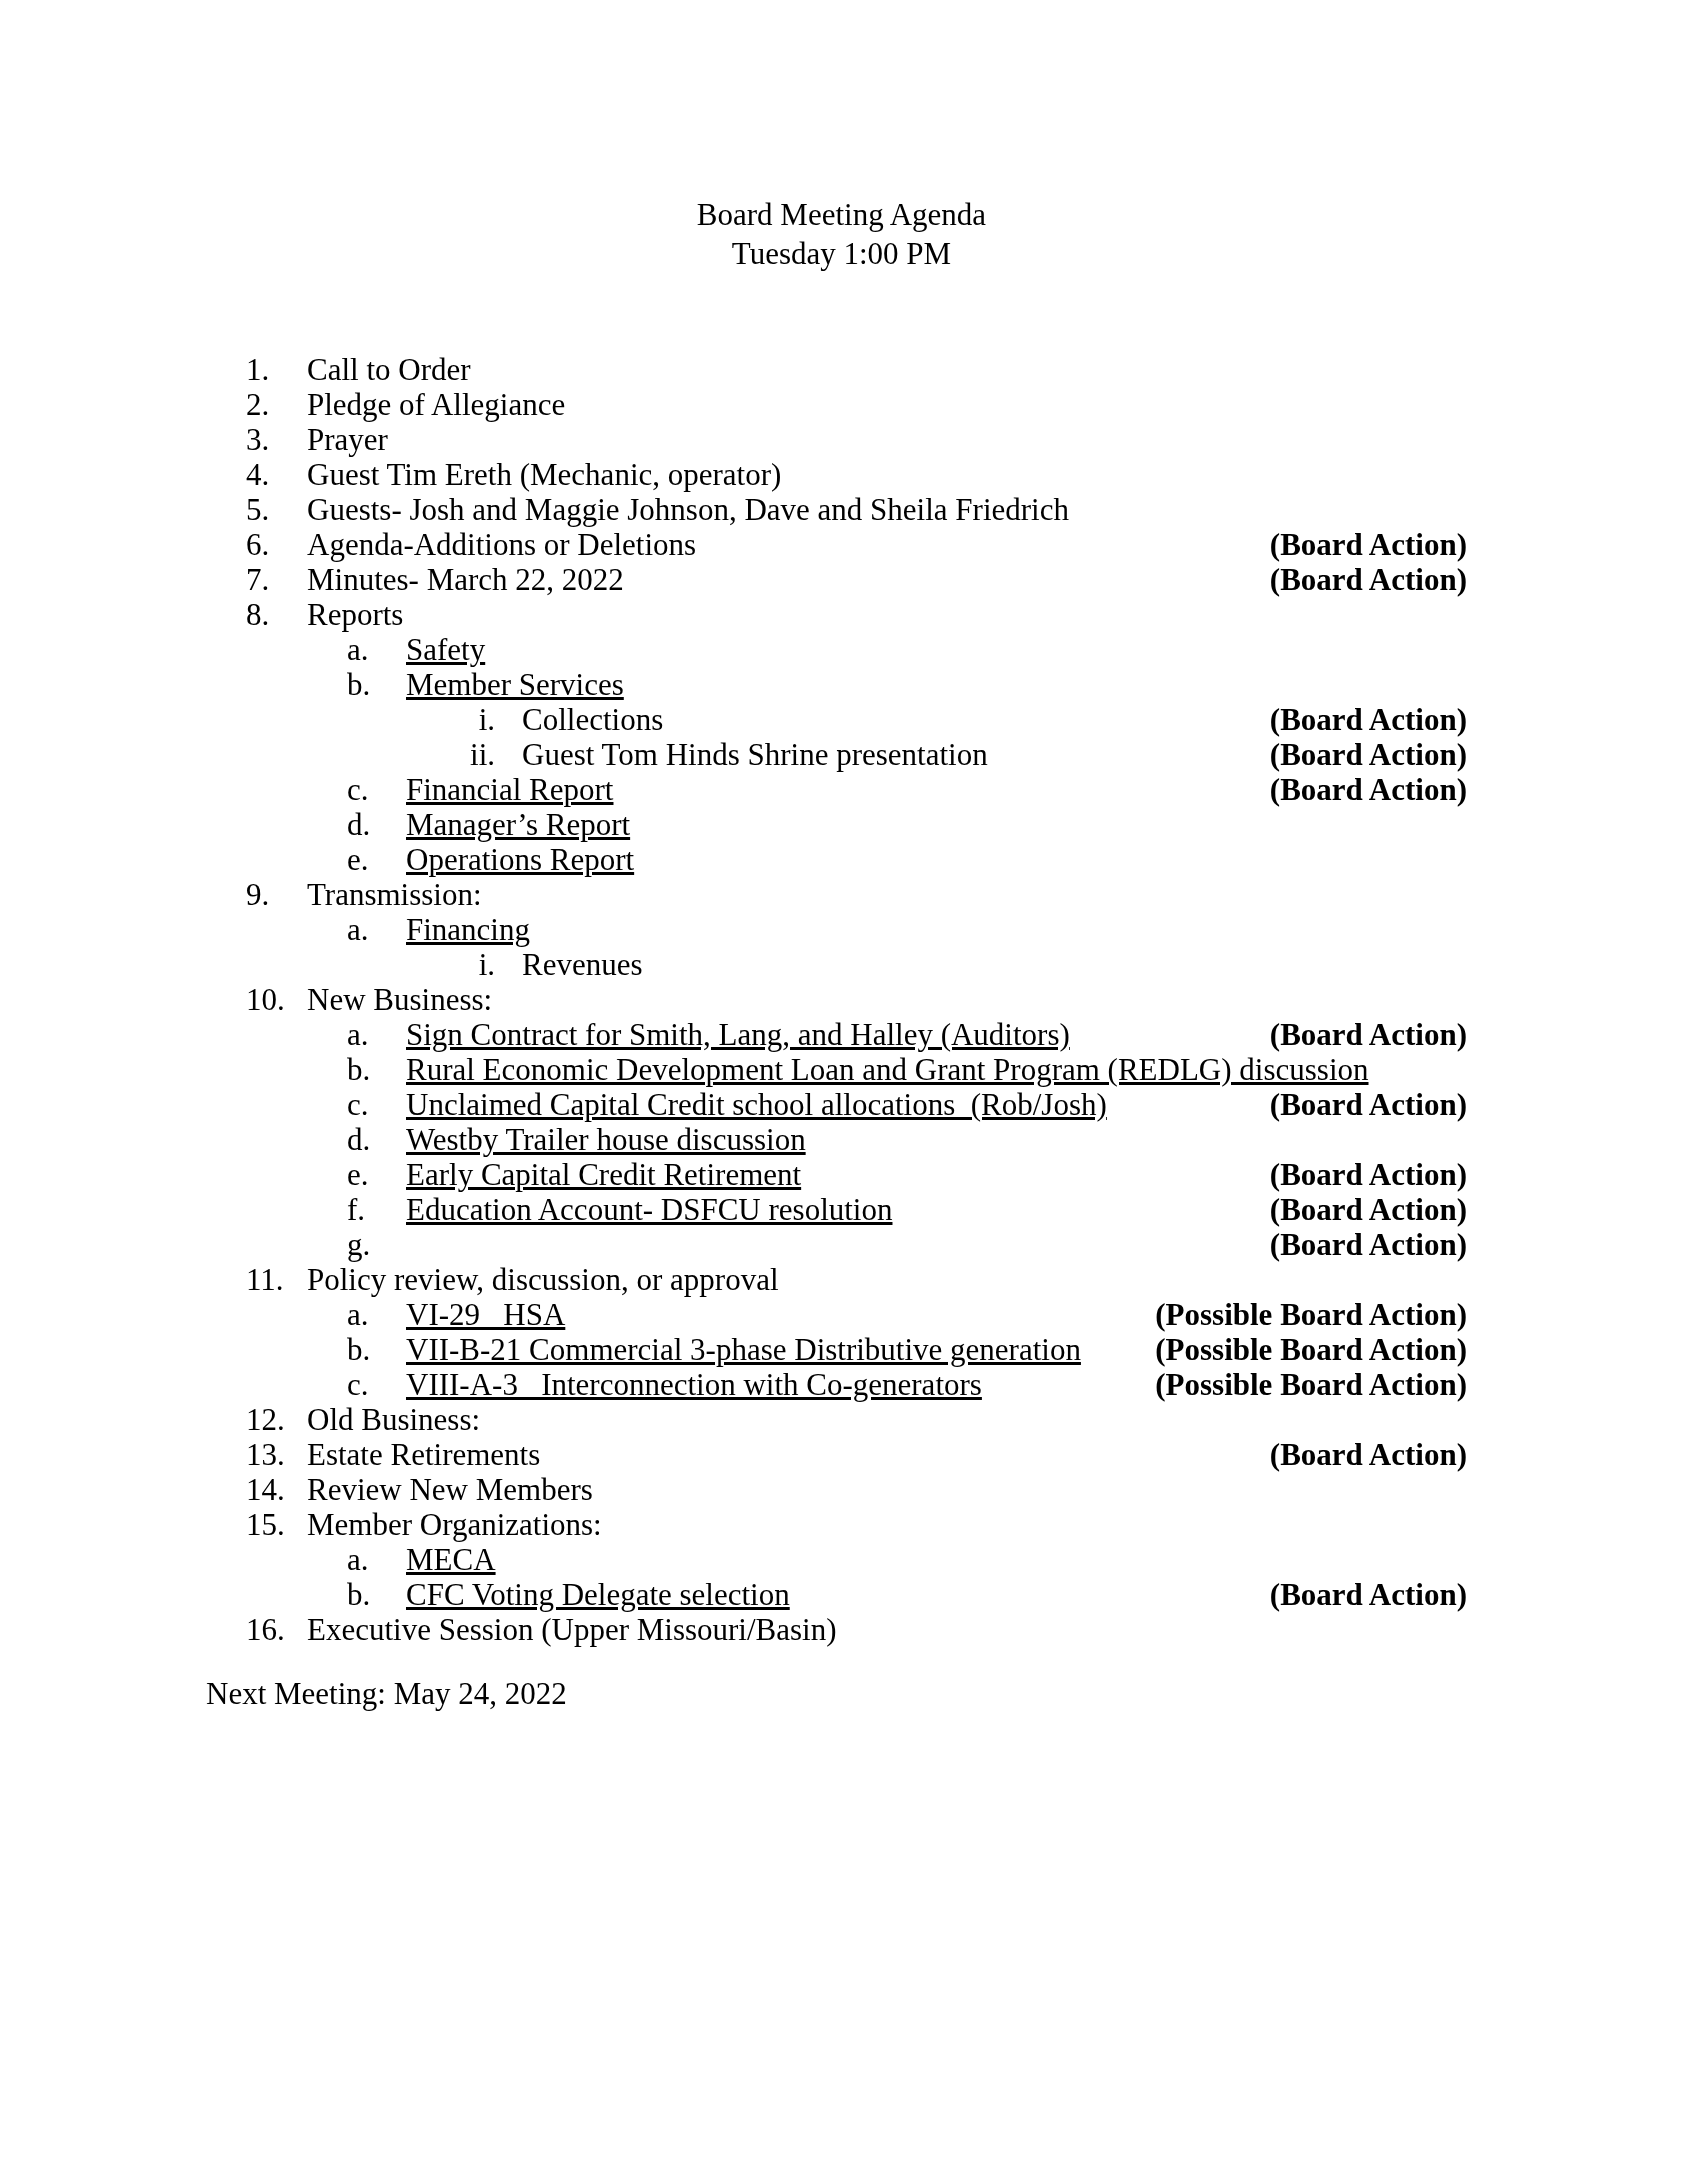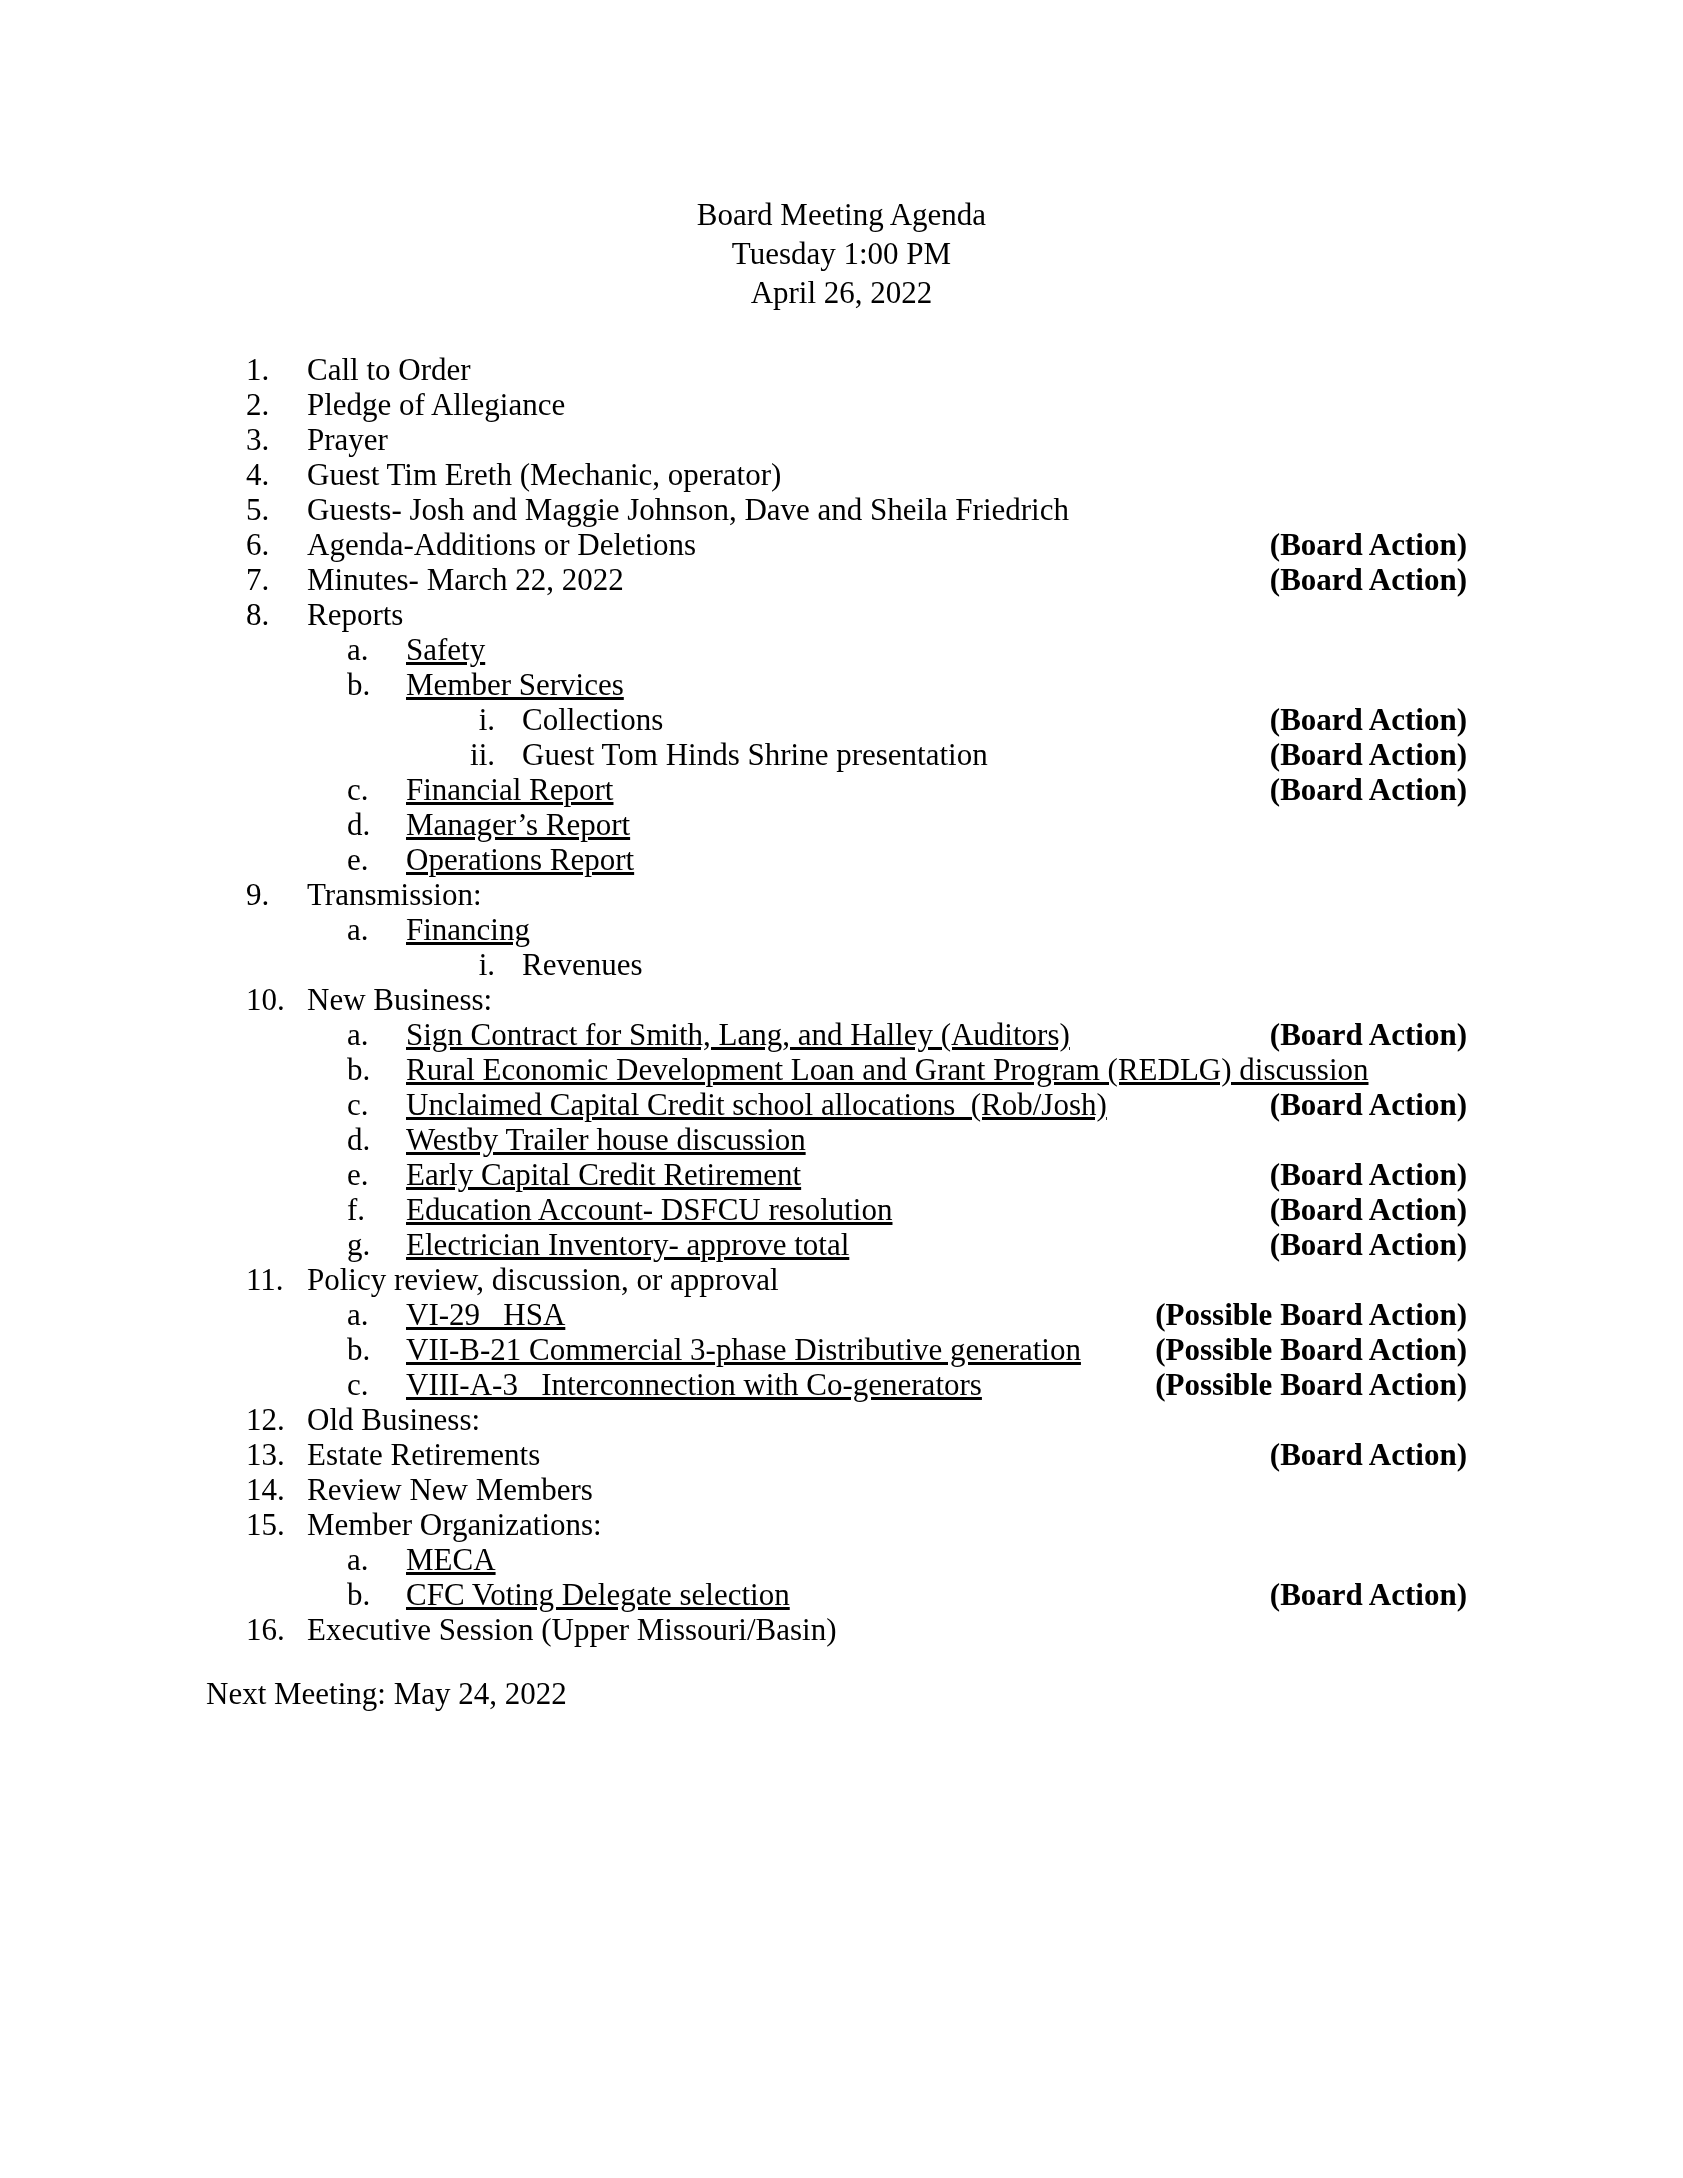--- a/index.html
+++ b/index.html
@@ -64,21 +64,20 @@
   }
 </style>
 </head>
 <body>
 
 <div class="page">
 
   <div class="title-block">
     <div>Board Meeting Agenda</div>
     <div>Tuesday 1:00 PM</div>
-    <div>April 26, 2022</div>
   </div>
 
   <div class="agenda-list">
     <div class="row level-1">
       <span class="marker">1.</span>
       <span class="text">Call to Order</span>
 
     </div>
 
     <div class="row level-1">
@@ -220,21 +219,20 @@
     </div>
 
     <div class="row level-2">
       <span class="marker">f.</span>
       <span class="text">Education Account- DSFCU resolution</span>
       <span class="action">(Board Action)</span>
     </div>
 
     <div class="row level-2">
       <span class="marker">g.</span>
-      <span class="text">Electrician Inventory- approve total</span>
       <span class="action">(Board Action)</span>
     </div>
 
     <div class="row level-1">
       <span class="marker">11.</span>
       <span class="text">Policy review, discussion, or approval</span>
 
     </div>
 
     <div class="row level-2">

